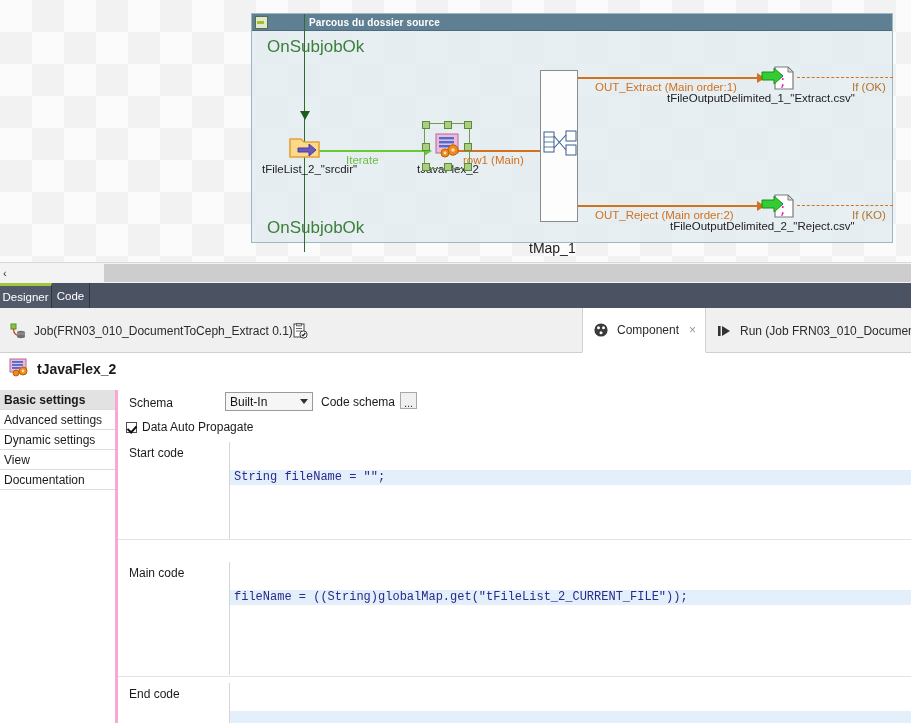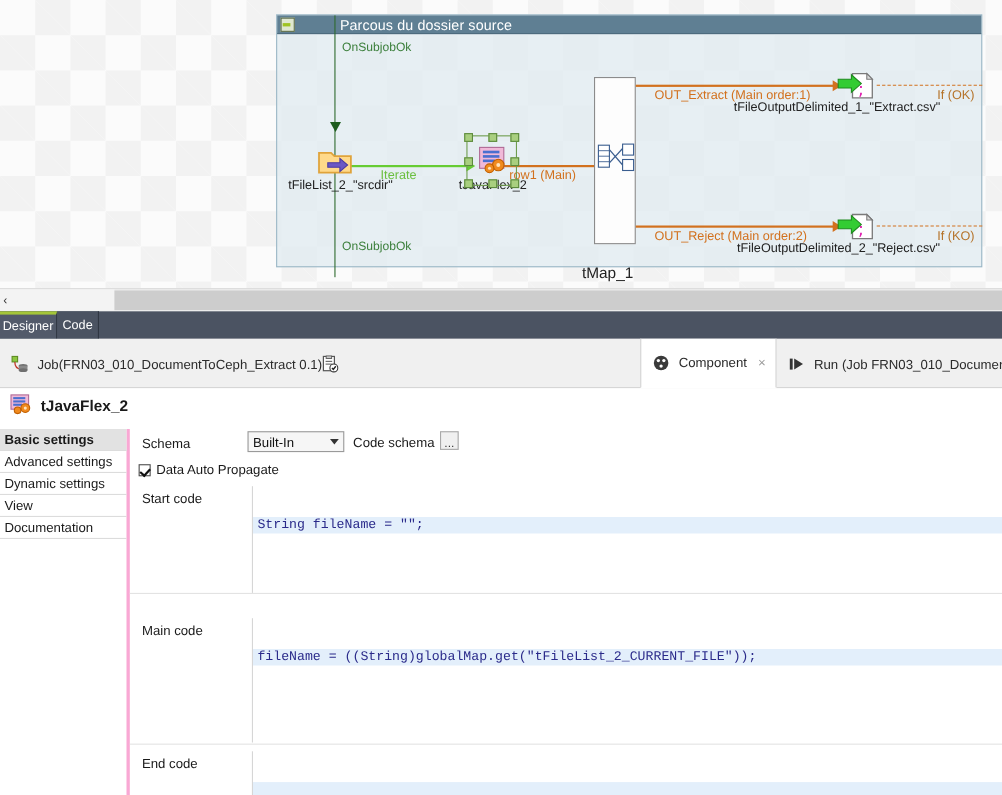--- a/index.html
+++ b/index.html
@@ -34,26 +34,26 @@
   }
   .collapse-box{
     width:11px;height:11px;background:#dfe8d0;border:1px solid #5a6b4a;
     position:relative;margin-right:5px;flex:0 0 auto;
   }
   .collapse-box:after{
     content:"";position:absolute;left:1px;top:4px;width:7px;height:3px;
     background:#9fc422;
   }
   .subjob-title span{
-    color:#ffffff;font-weight:normal;font-size:13px;letter-spacing:.1px;padding-left:36px;
+    color:#ffffff;font-weight:bold;font-size:10px;letter-spacing:.1px;padding-left:36px;
   }
   .subjob-body{position:relative;width:100%;height:212px;}
 
   .sj-label{
-    position:absolute;color:#3b7f3b;font-size:11px;white-space:nowrap;margin-left:44px;
+    position:absolute;color:#3b7f3b;font-size:17px;white-space:nowrap;
   }
   .sj-ok-top{left:15px;top:6px;}
   .sj-ok-bot{left:15px;top:187px;}
 
   
   .trigger-line{
     position:absolute;left:52px;top:-17px;width:1px;height:238px;background:#2f6b2f;
   }
   .trigger-arrow{
     position:absolute;left:48px;top:80px;width:0;height:0;

